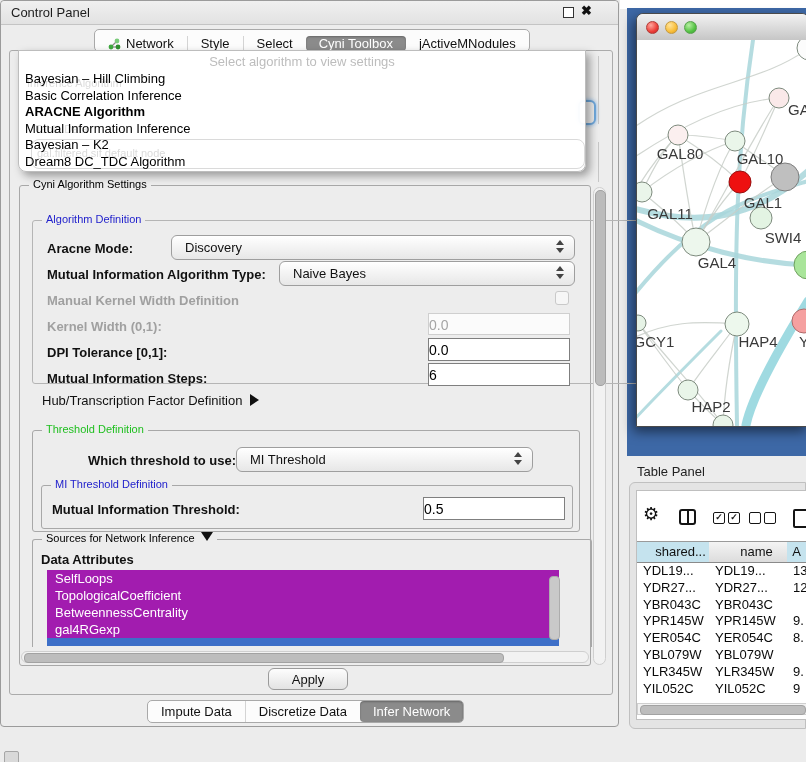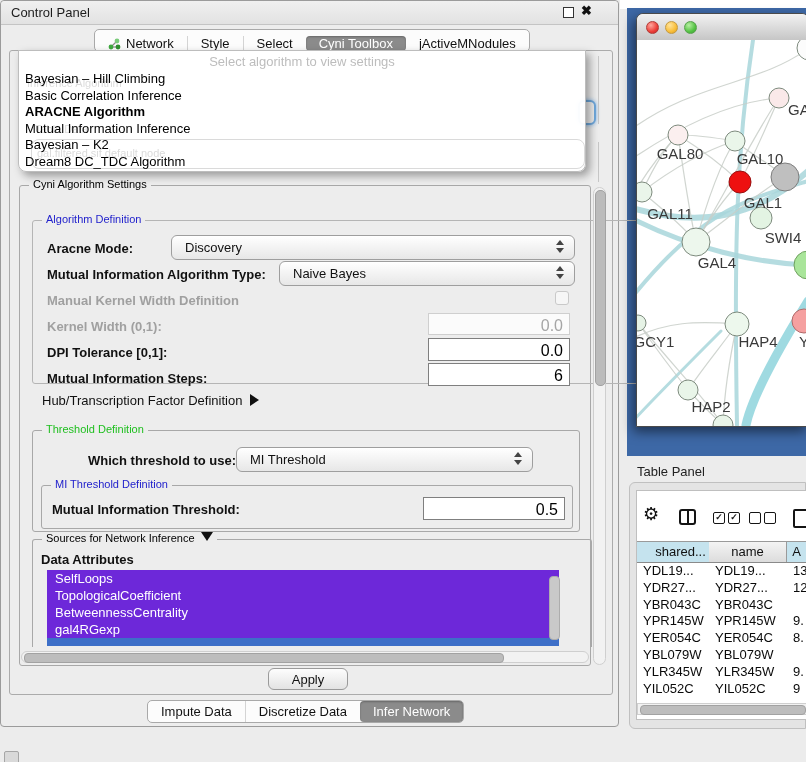--- a/index.html
+++ b/index.html
@@ -43,35 +43,35 @@
   .combo{position:absolute;height:25px;background:linear-gradient(#FFFFFF,#E7E7E7);
     border:1px solid #9E9E9E;border-radius:6px;box-sizing:border-box;
     font-size:13px;color:#111;display:flex;align-items:center;padding-left:13px;
     box-shadow:inset 0 1px 0 #fff;}
   .stepper{position:absolute;right:9px;top:4px;width:9px;}
   .stepper .up{width:0;height:0;border-left:4px solid transparent;border-right:4px solid transparent;
     border-bottom:5px solid #444;margin-bottom:3px;}
   .stepper .dn{width:0;height:0;border-left:4px solid transparent;border-right:4px solid transparent;
     border-top:5px solid #444;}
 
-  .field{position:absolute;box-sizing:border-box;font-size:16px;text-align:right;
+  .field{position:absolute;box-sizing:border-box;font-size:14px;
     padding:3px 6px 0 0;background:#FFF;border:1px solid #7F7F7F;}
   .field.dis{border:1px solid #CFCFCF;background:#FBFBFB;color:#A5A5A5;}
 
   .checkbox{position:absolute;width:14px;height:14px;border:1px solid #C9C9C9;
     border-radius:3px;background:#F6F6F6;box-sizing:border-box;}
 
   .tri-right{display:inline-block;width:0;height:0;border-top:6px solid transparent;
     border-bottom:6px solid transparent;border-left:9px solid #111;margin-left:8px;vertical-align:-1px;}
   .tri-down{display:inline-block;width:0;height:0;border-left:6px solid transparent;
     border-right:6px solid transparent;border-top:9px solid #111;margin-left:6px;vertical-align:1px;}
 
   
   .attr-list{position:absolute;overflow:hidden;background:#3D6FC8;}
-  .attr-item{height:17px;line-height:17px;color:#FFF;font-size:13px;padding-left:8px;background:#6d28d9;}
+  .attr-item{height:17px;line-height:17px;color:#FFF;font-size:13px;padding-left:8px;background:#a21caf;}
   .attr-scroll{position:absolute;width:9px;border-radius:4px;background:#C9C9C9;border:1px solid #ADADAD;}
 
   .vscroll-track{position:absolute;width:13px;background:#F2F2F2;border:1px solid #CFCFCF;border-radius:7px;box-sizing:border-box;}
   .vscroll-thumb{position:absolute;left:1px;width:9px;background:#BBB;border:1px solid #A2A2A2;border-radius:5px;}
   .hscroll-track{position:absolute;height:12px;background:#F2F2F2;border:1px solid #CFCFCF;border-radius:6px;box-sizing:border-box;}
   .hscroll-thumb{position:absolute;top:1px;height:8px;background:#BDBDBD;border:1px solid #A2A2A2;border-radius:4px;}
 
   .btn{position:absolute;height:22px;background:linear-gradient(#FDFDFD,#E3E3E3);
     border:1px solid #9A9A9A;border-radius:6px;font-size:13px;color:#111;
     display:flex;align-items:center;justify-content:center;box-sizing:border-box;}
@@ -368,21 +368,21 @@
         <div></div>
       </div>
     <div class="cb" style="left:76px;top:21px;">✓</div>
     <div class="cb" style="left:91px;top:21px;">✓</div>
     <div class="cb" style="left:112px;top:21px;"></div>
     <div class="cb" style="left:127px;top:21px;"></div>
     <div class="tb-ic doc-ic" style="left:156px;"></div>
 
     <div class="thead" id="thead">
         <div class="th blue-h" style="left: 0px; width: 88px;">shared...</div>
-        <div class="th gray-h" style="left: 72px; width: 78px;">name</div>
+        <div class="th gray-h" style="left: 72px; width: 96px;">name</div>
         <div class="th blue-h" style="left: 150px; width: 20px;">A</div>
       </div>
     <div class="tbody" id="tbody">
         <div class="trow"><span class="td" style="width: 72px;">YDL19...</span><span class="td" style="width: 78px;">YDL19...</span><span class="td" style="width: 20px;">13</span></div>
         <div class="trow"><span class="td" style="width: 72px;">YDR27...</span><span class="td" style="width: 78px;">YDR27...</span><span class="td" style="width: 20px;">12</span></div>
         <div class="trow"><span class="td" style="width: 72px;">YBR043C</span><span class="td" style="width: 78px;">YBR043C</span><span class="td" style="width: 20px;"></span></div>
         <div class="trow"><span class="td" style="width: 72px;">YPR145W</span><span class="td" style="width: 78px;">YPR145W</span><span class="td" style="width: 20px;">9.</span></div>
         <div class="trow"><span class="td" style="width: 72px;">YER054C</span><span class="td" style="width: 78px;">YER054C</span><span class="td" style="width: 20px;">8.</span></div>
         <div class="trow"><span class="td" style="width: 72px;">YBL079W</span><span class="td" style="width: 78px;">YBL079W</span><span class="td" style="width: 20px;"></span></div>
         <div class="trow"><span class="td" style="width: 72px;">YLR345W</span><span class="td" style="width: 78px;">YLR345W</span><span class="td" style="width: 20px;">9.</span></div>

